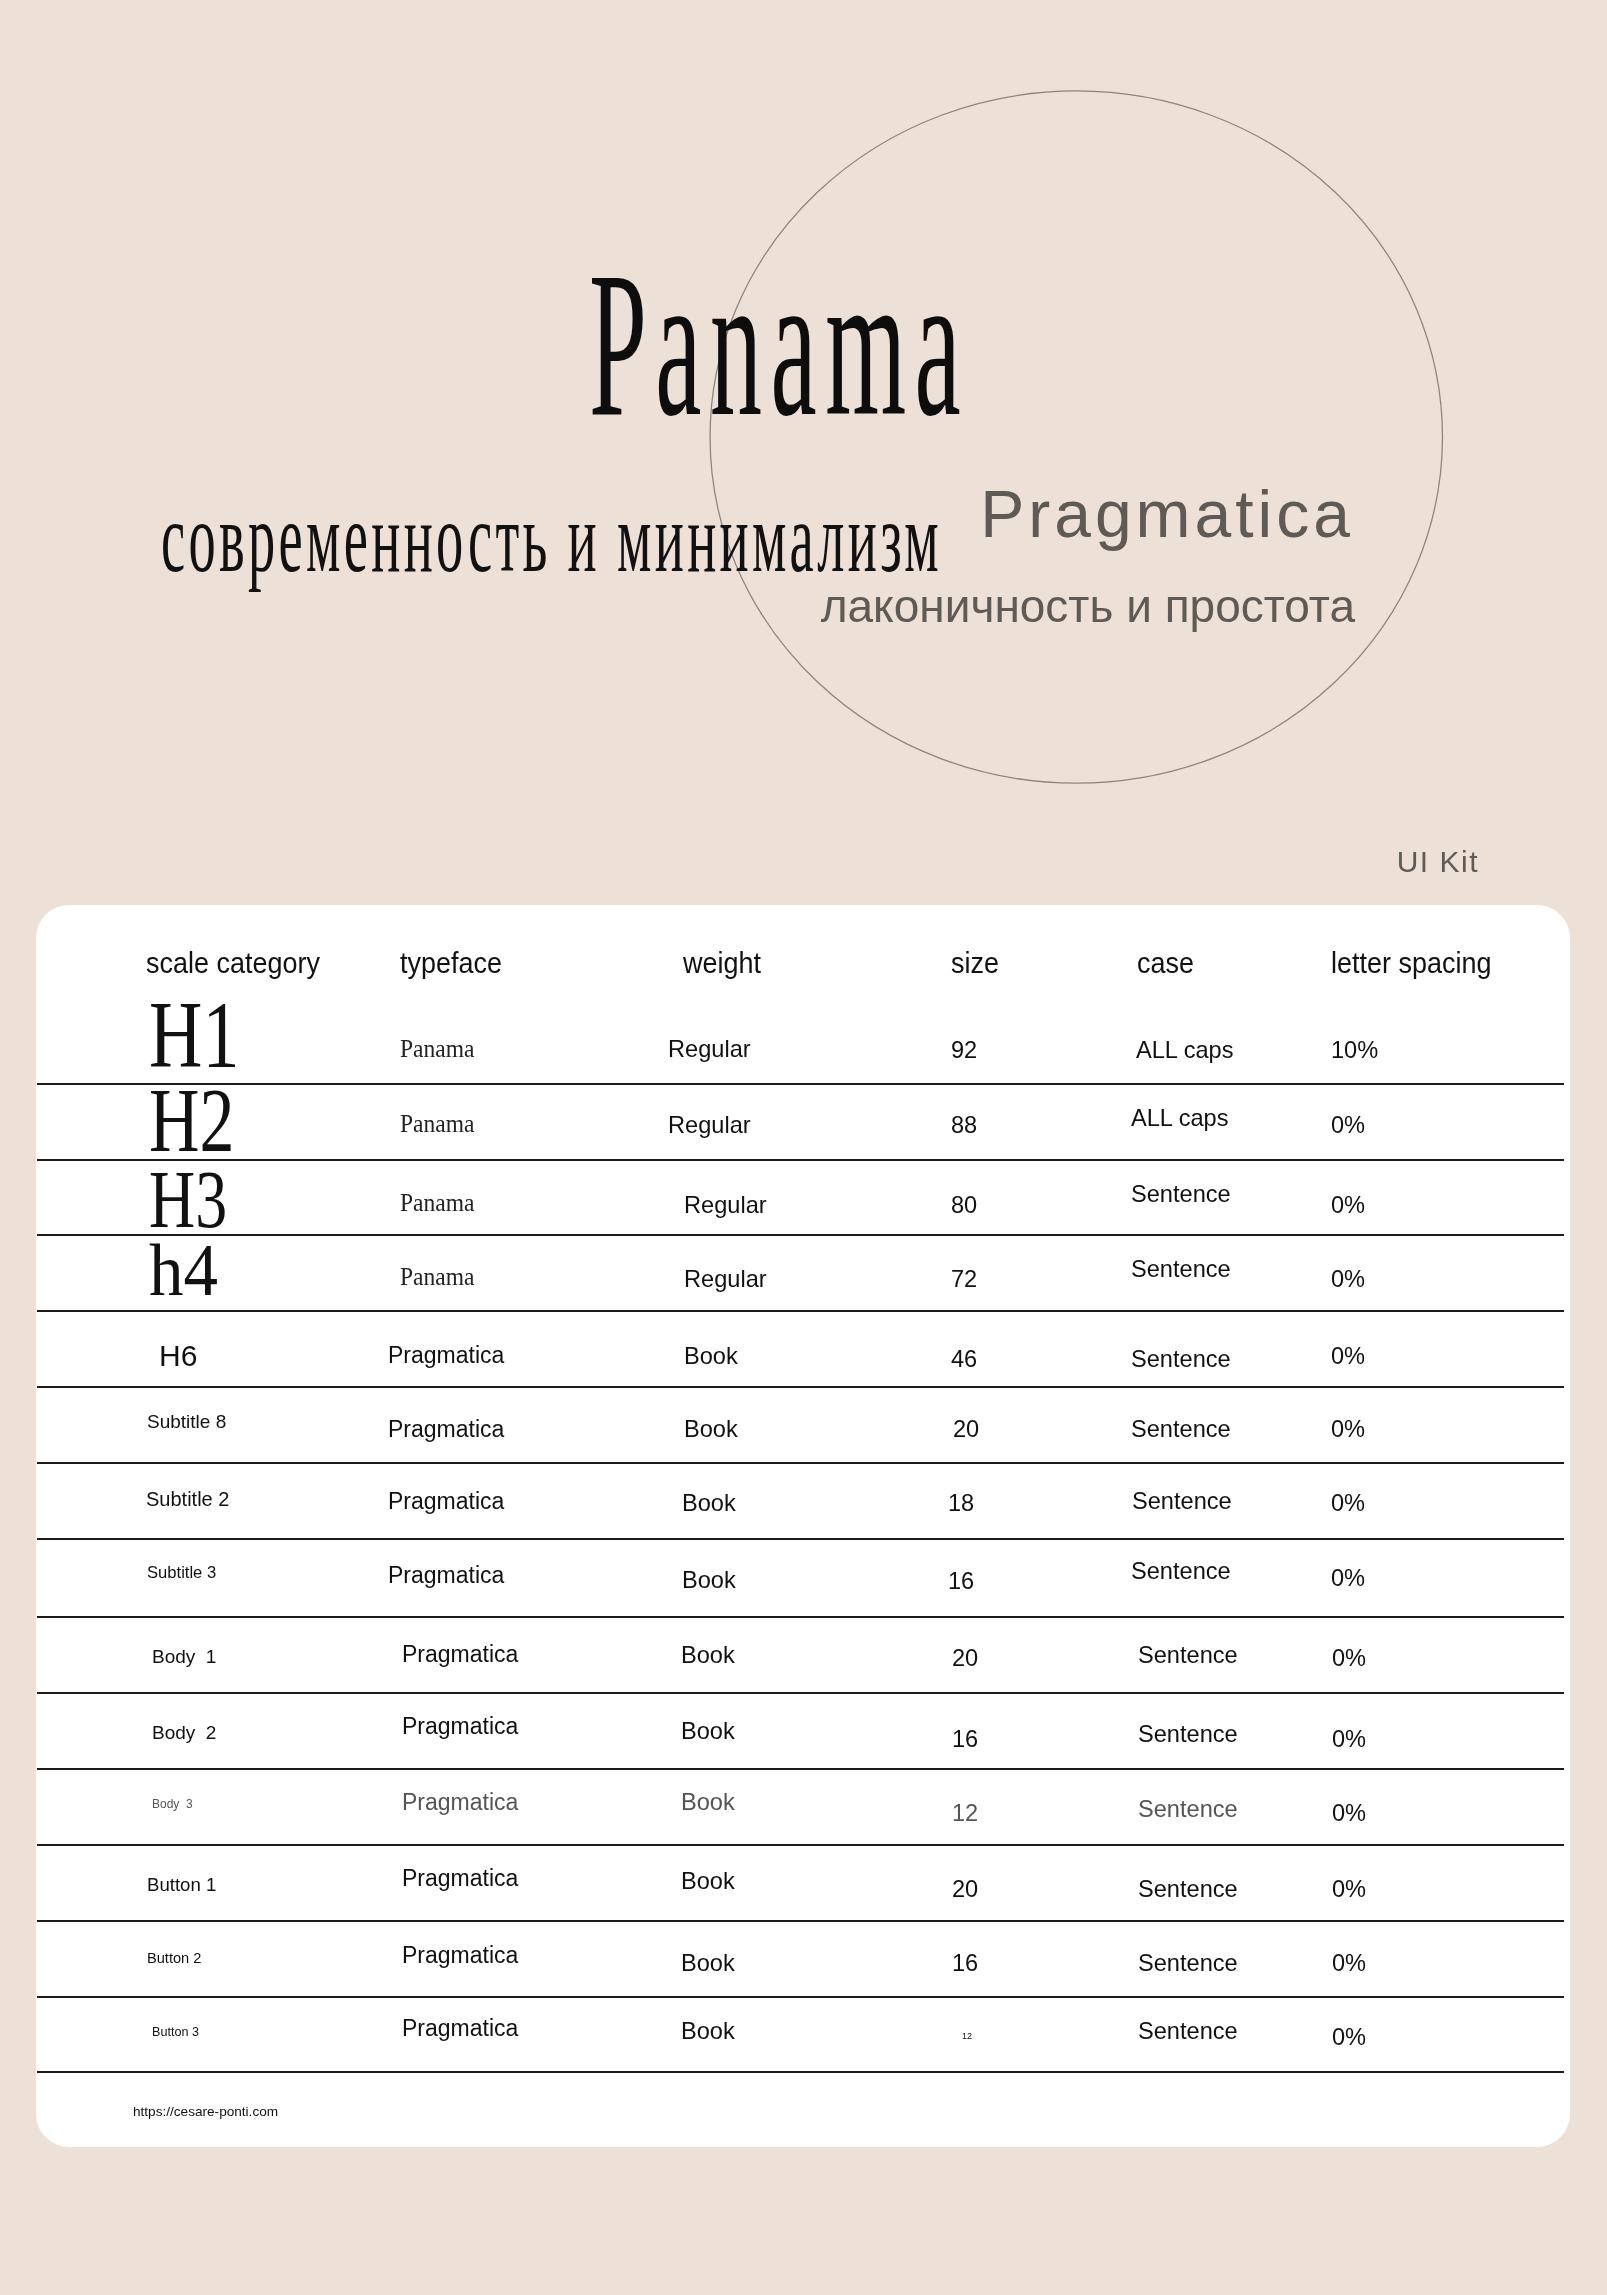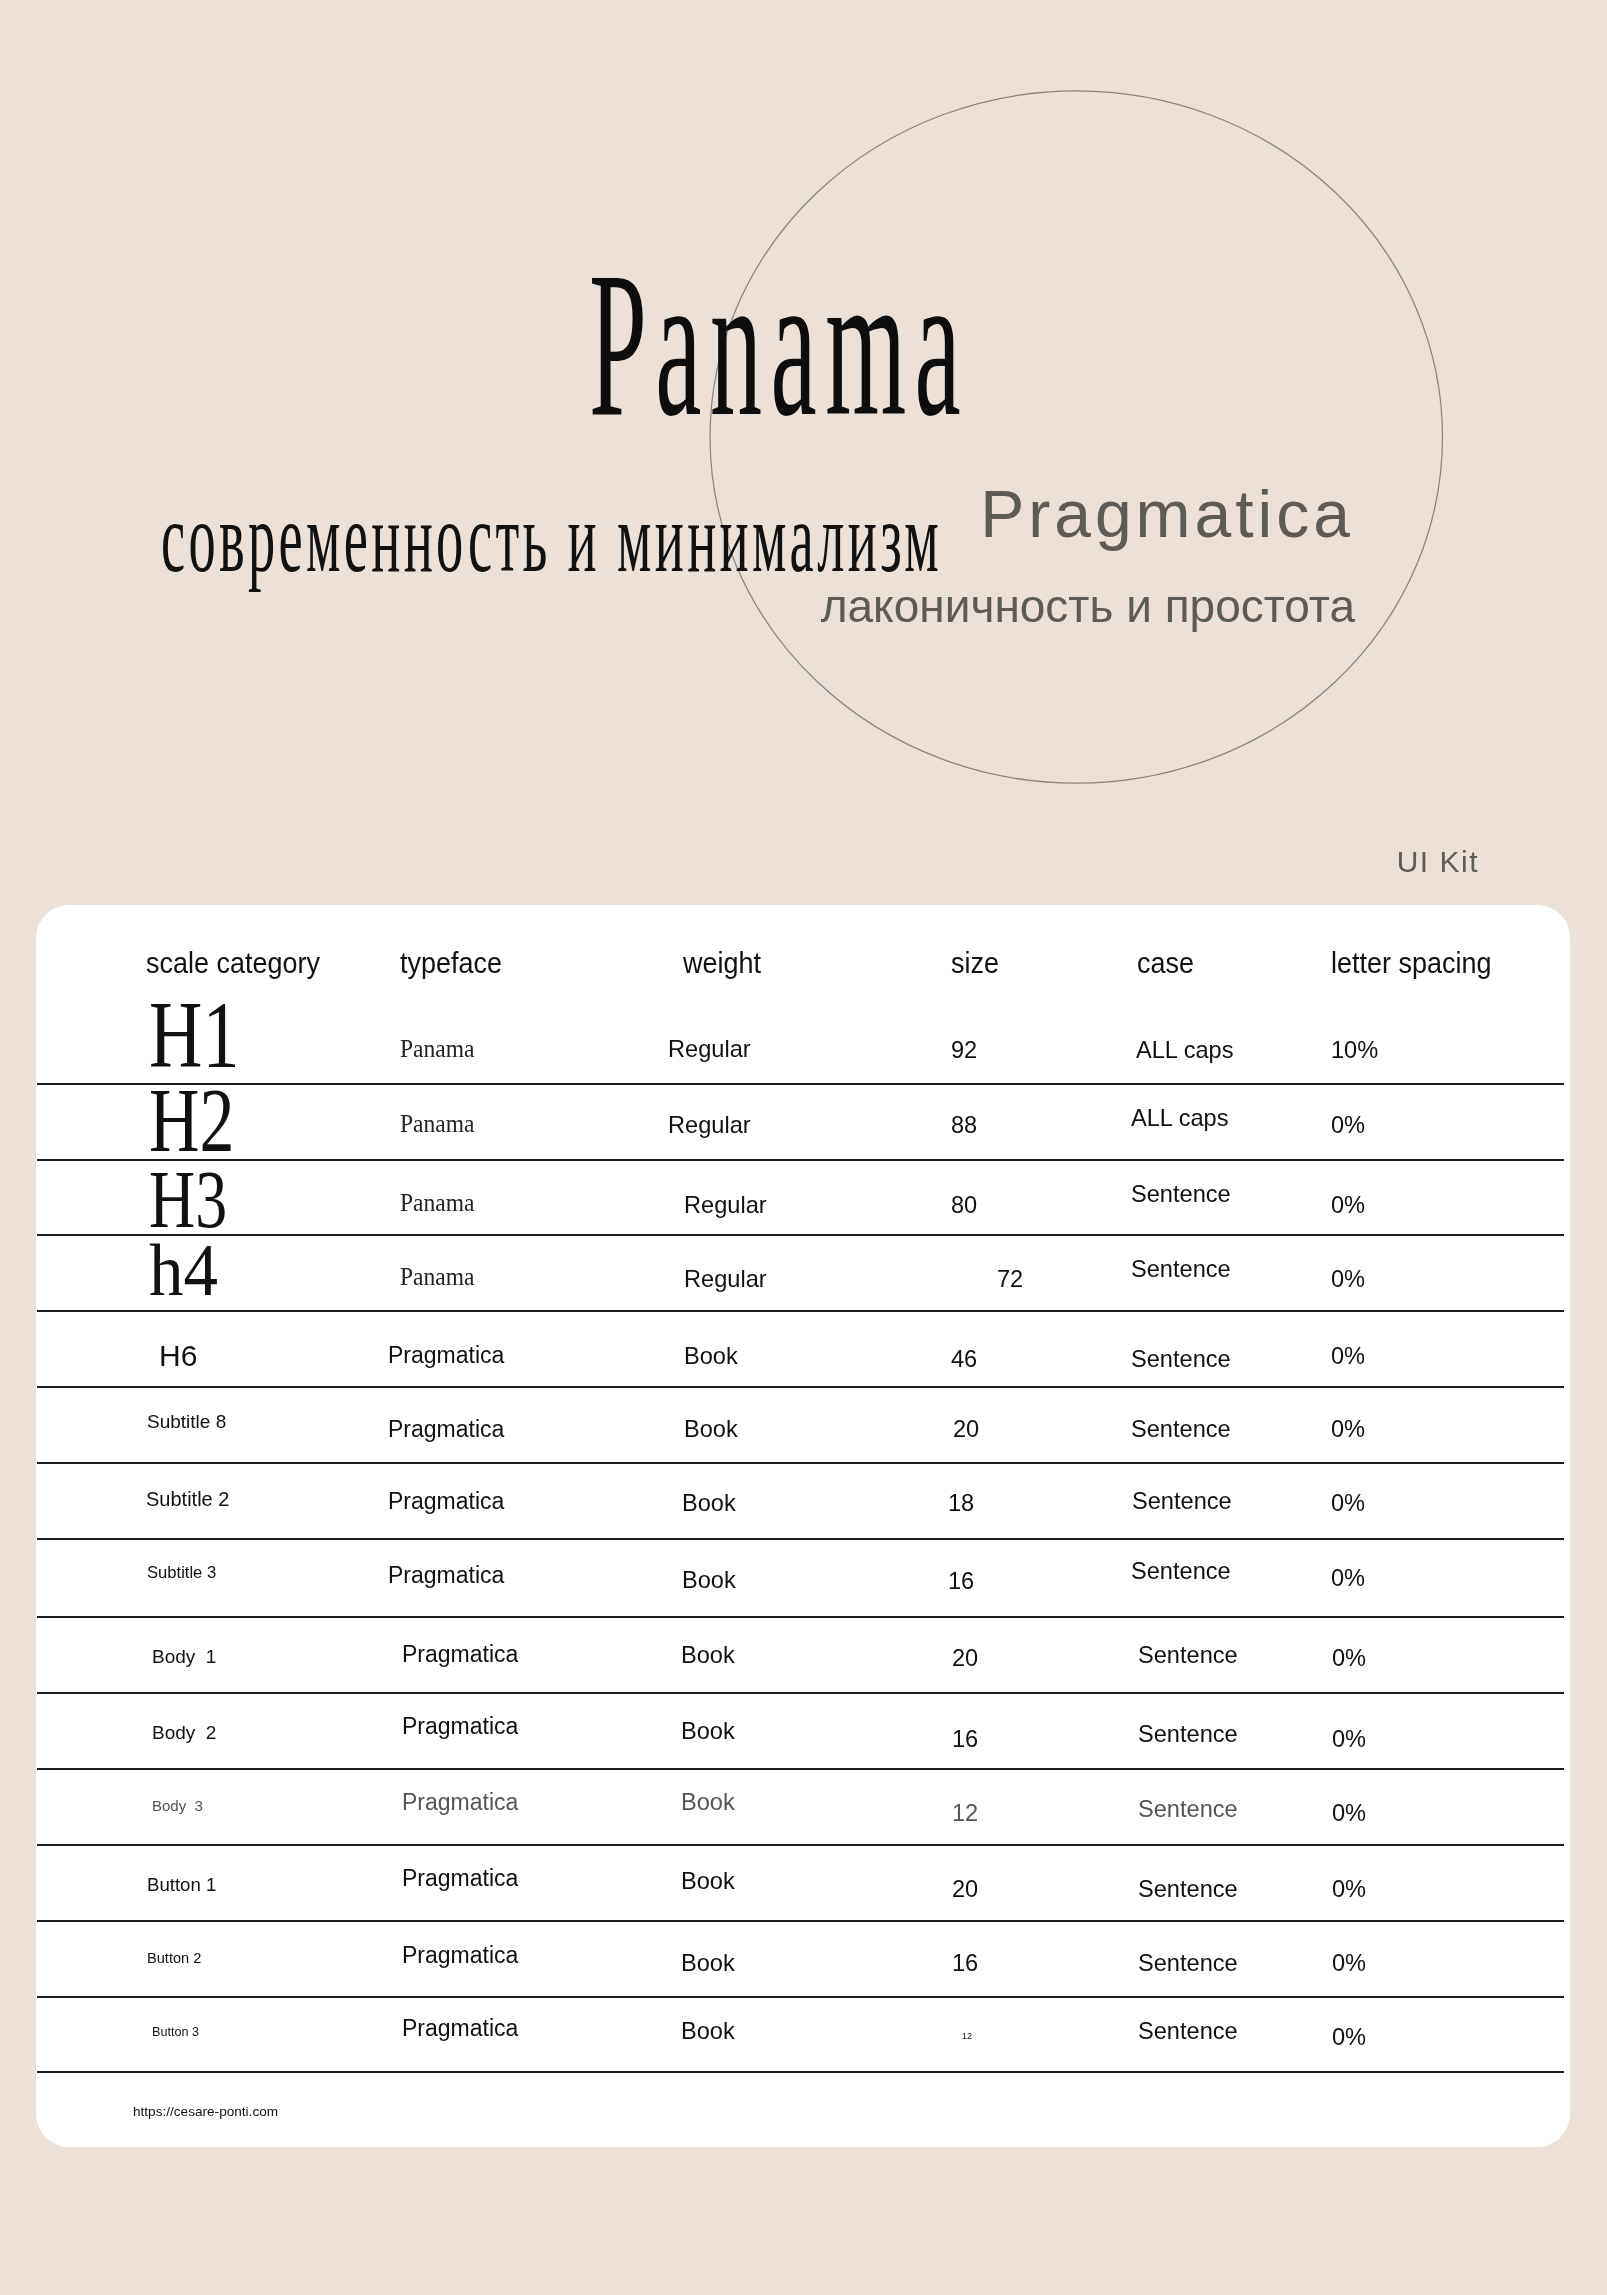--- a/index.html
+++ b/index.html
@@ -96,21 +96,21 @@
   <div class="t sans cell" style="left:684px;top:1194px">Regular</div>
   <div class="t sans cell" style="left:951px;top:1194px">80</div>
   <div class="t sans cell" style="left:1131px;top:1183px">Sentence</div>
   <div class="t sans cell" style="left:1331px;top:1194px">0%</div>
 </div>
 
 <div>
   <div class="t serif" style="left:149px;top:1232px;font-size:75px;transform:scaleX(0.92)">h4</div>
   <div class="t serif pan" style="left:400px;top:1264px">Panama</div>
   <div class="t sans cell" style="left:684px;top:1268px">Regular</div>
-  <div class="t sans cell" style="left:997px;top:1268px">72</div>
+  <div class="t sans cell" style="left:951px;top:1268px">72</div>
   <div class="t sans cell" style="left:1131px;top:1258px">Sentence</div>
   <div class="t sans cell" style="left:1331px;top:1268px">0%</div>
 </div>
 
 <div>
   <div class="t sans" style="left:159px;top:1341px;font-size:30px">H6</div>
   <div class="t sans prag" style="left:388px;top:1344px">Pragmatica</div>
   <div class="t sans cell" style="left:684px;top:1345px">Book</div>
   <div class="t sans cell" style="left:951px;top:1348px">46</div>
   <div class="t sans cell" style="left:1131px;top:1348px">Sentence</div>
@@ -156,21 +156,21 @@
 <div>
   <div class="t sans" style="left:152px;top:1723px;font-size:19px">Body  2</div>
   <div class="t sans prag" style="left:402px;top:1715px">Pragmatica</div>
   <div class="t sans cell" style="left:681px;top:1720px">Book</div>
   <div class="t sans cell" style="left:952px;top:1728px">16</div>
   <div class="t sans cell" style="left:1138px;top:1723px">Sentence</div>
   <div class="t sans cell" style="left:1332px;top:1728px">0%</div>
 </div>
 
 <div>
-  <div class="t sans gray" style="left:152px;top:1798px;font-size:15px">Body  3</div>
+  <div class="t sans gray" style="left:152px;top:1798px;font-size:12px">Body  3</div>
   <div class="t sans prag gray" style="left:402px;top:1791px">Pragmatica</div>
   <div class="t sans cell gray" style="left:681px;top:1791px">Book</div>
   <div class="t sans cell gray" style="left:952px;top:1802px">12</div>
   <div class="t sans cell gray" style="left:1138px;top:1798px">Sentence</div>
   <div class="t sans cell" style="left:1332px;top:1802px">0%</div>
 </div>
 
 <div>
   <div class="t sans" style="left:147px;top:1876px;font-size:18.6px">Button 1</div>
   <div class="t sans prag" style="left:402px;top:1867px">Pragmatica</div>

